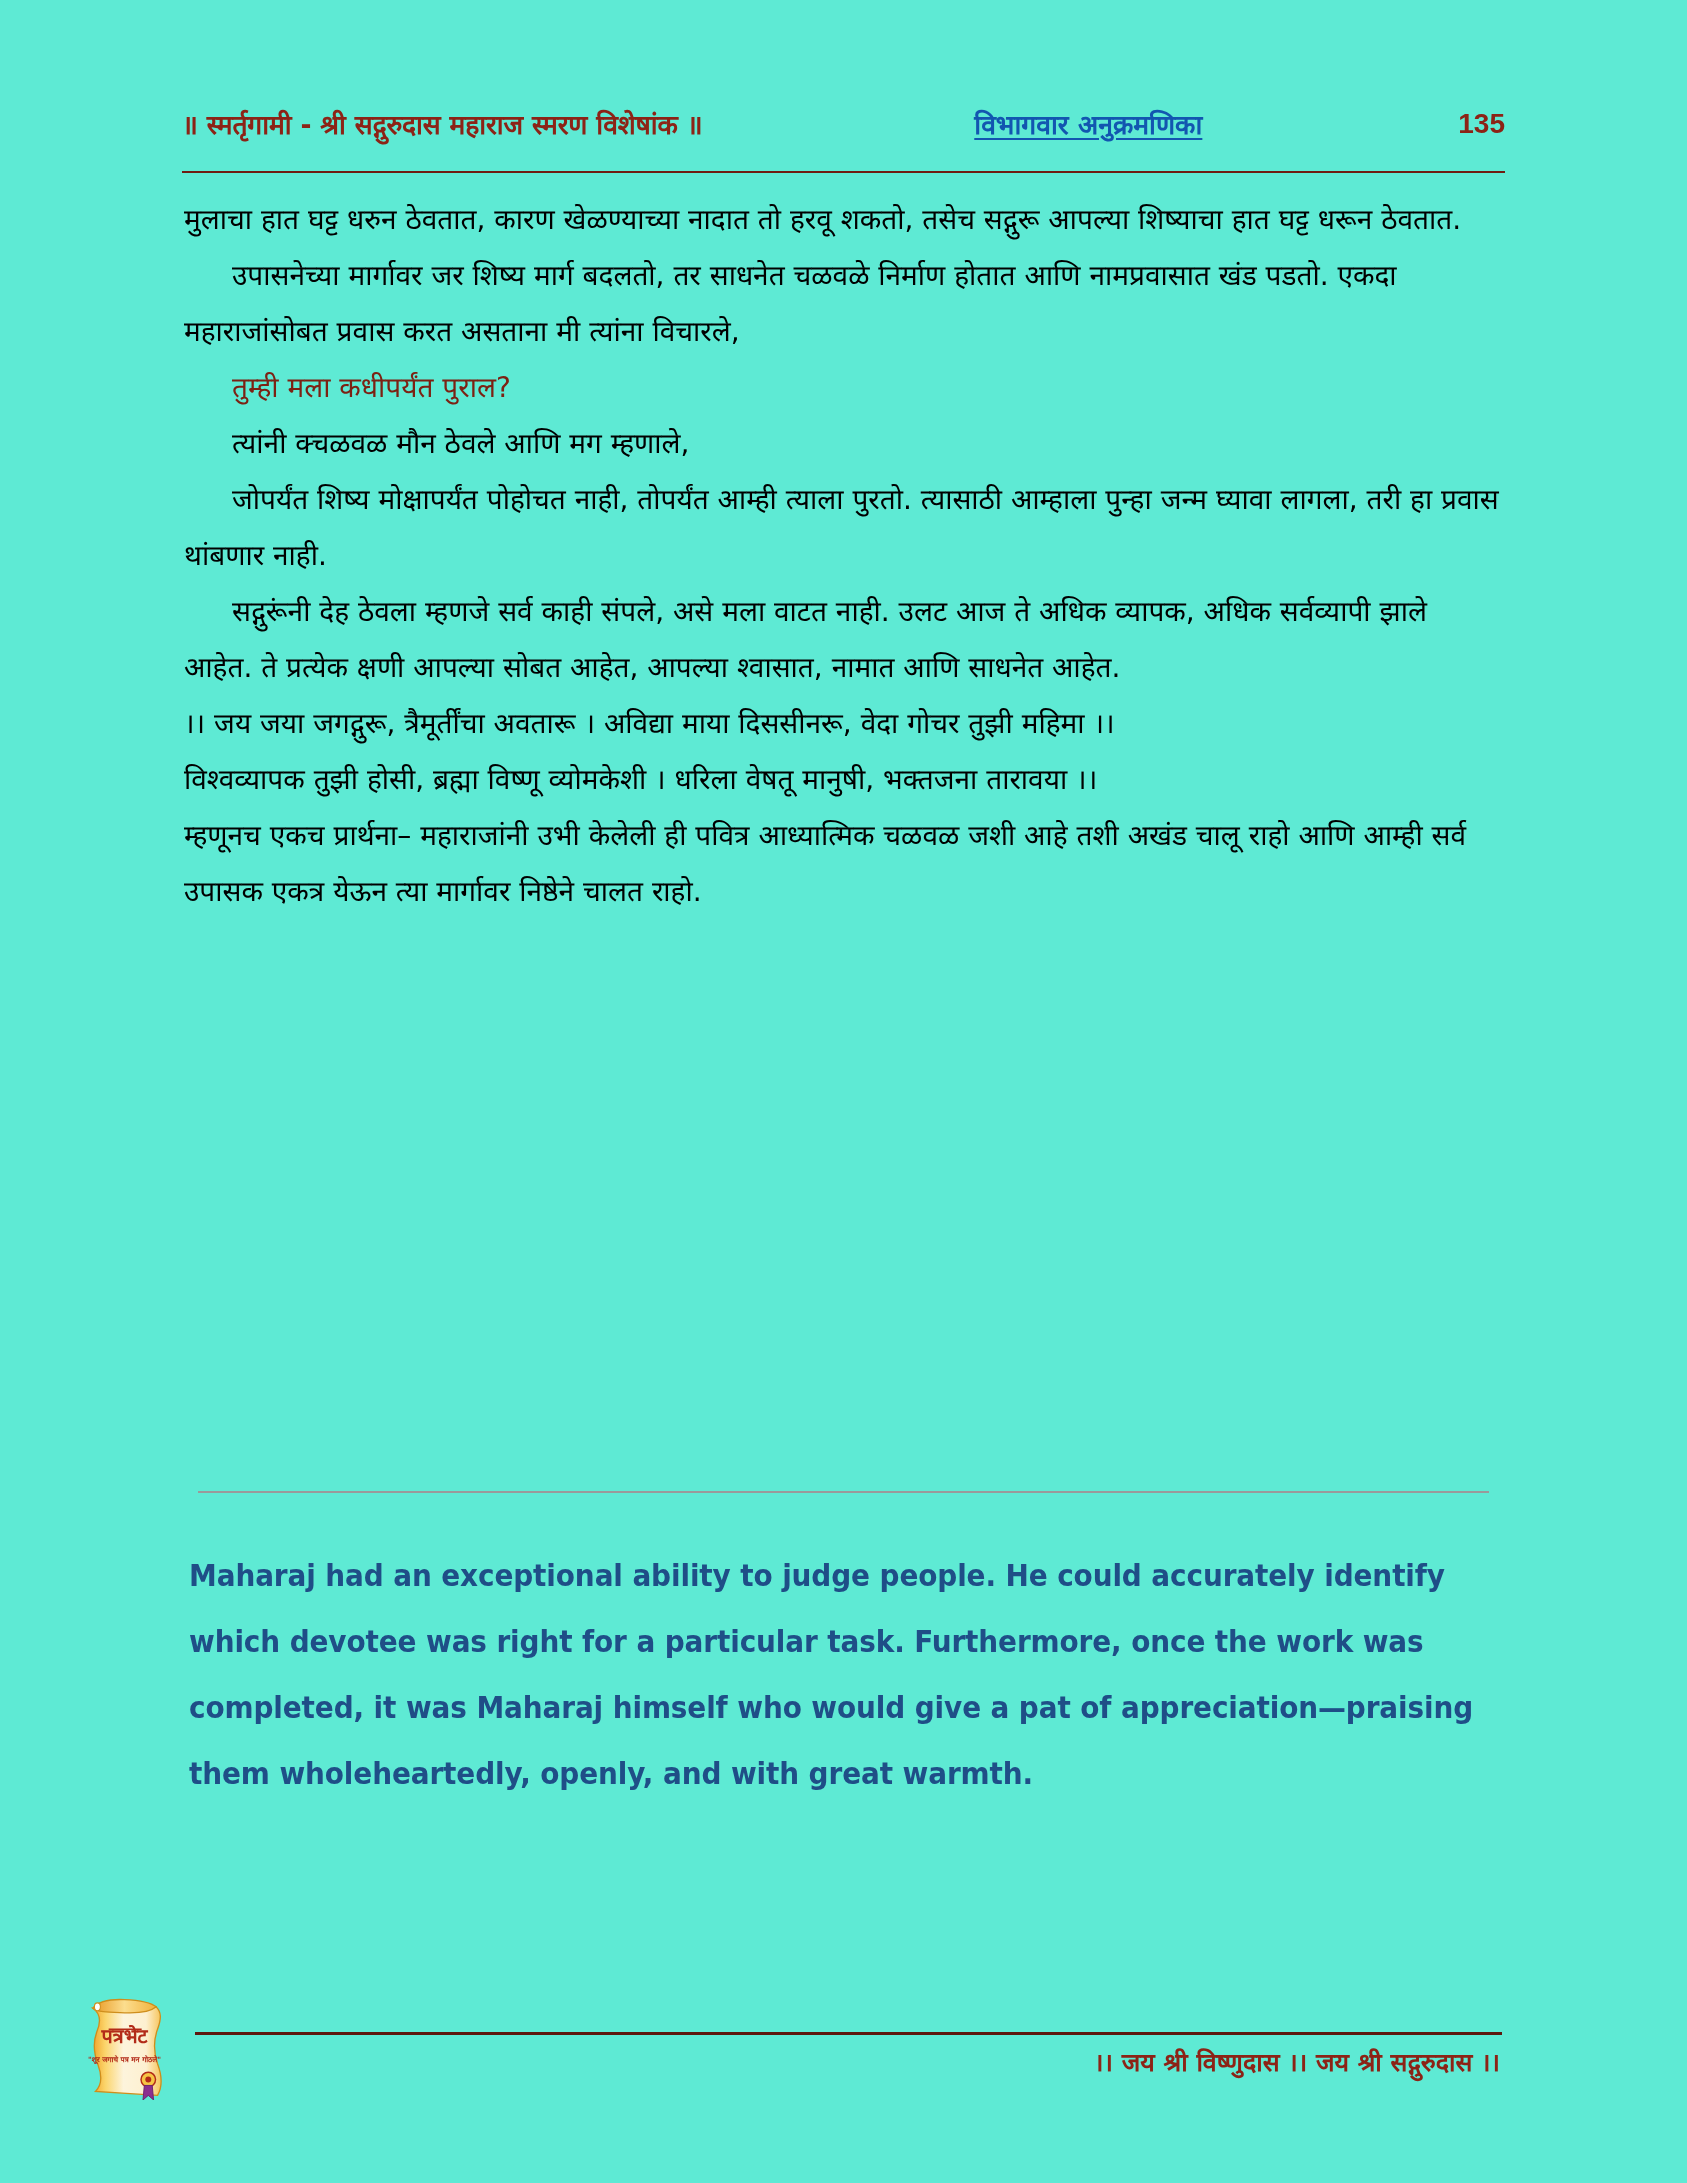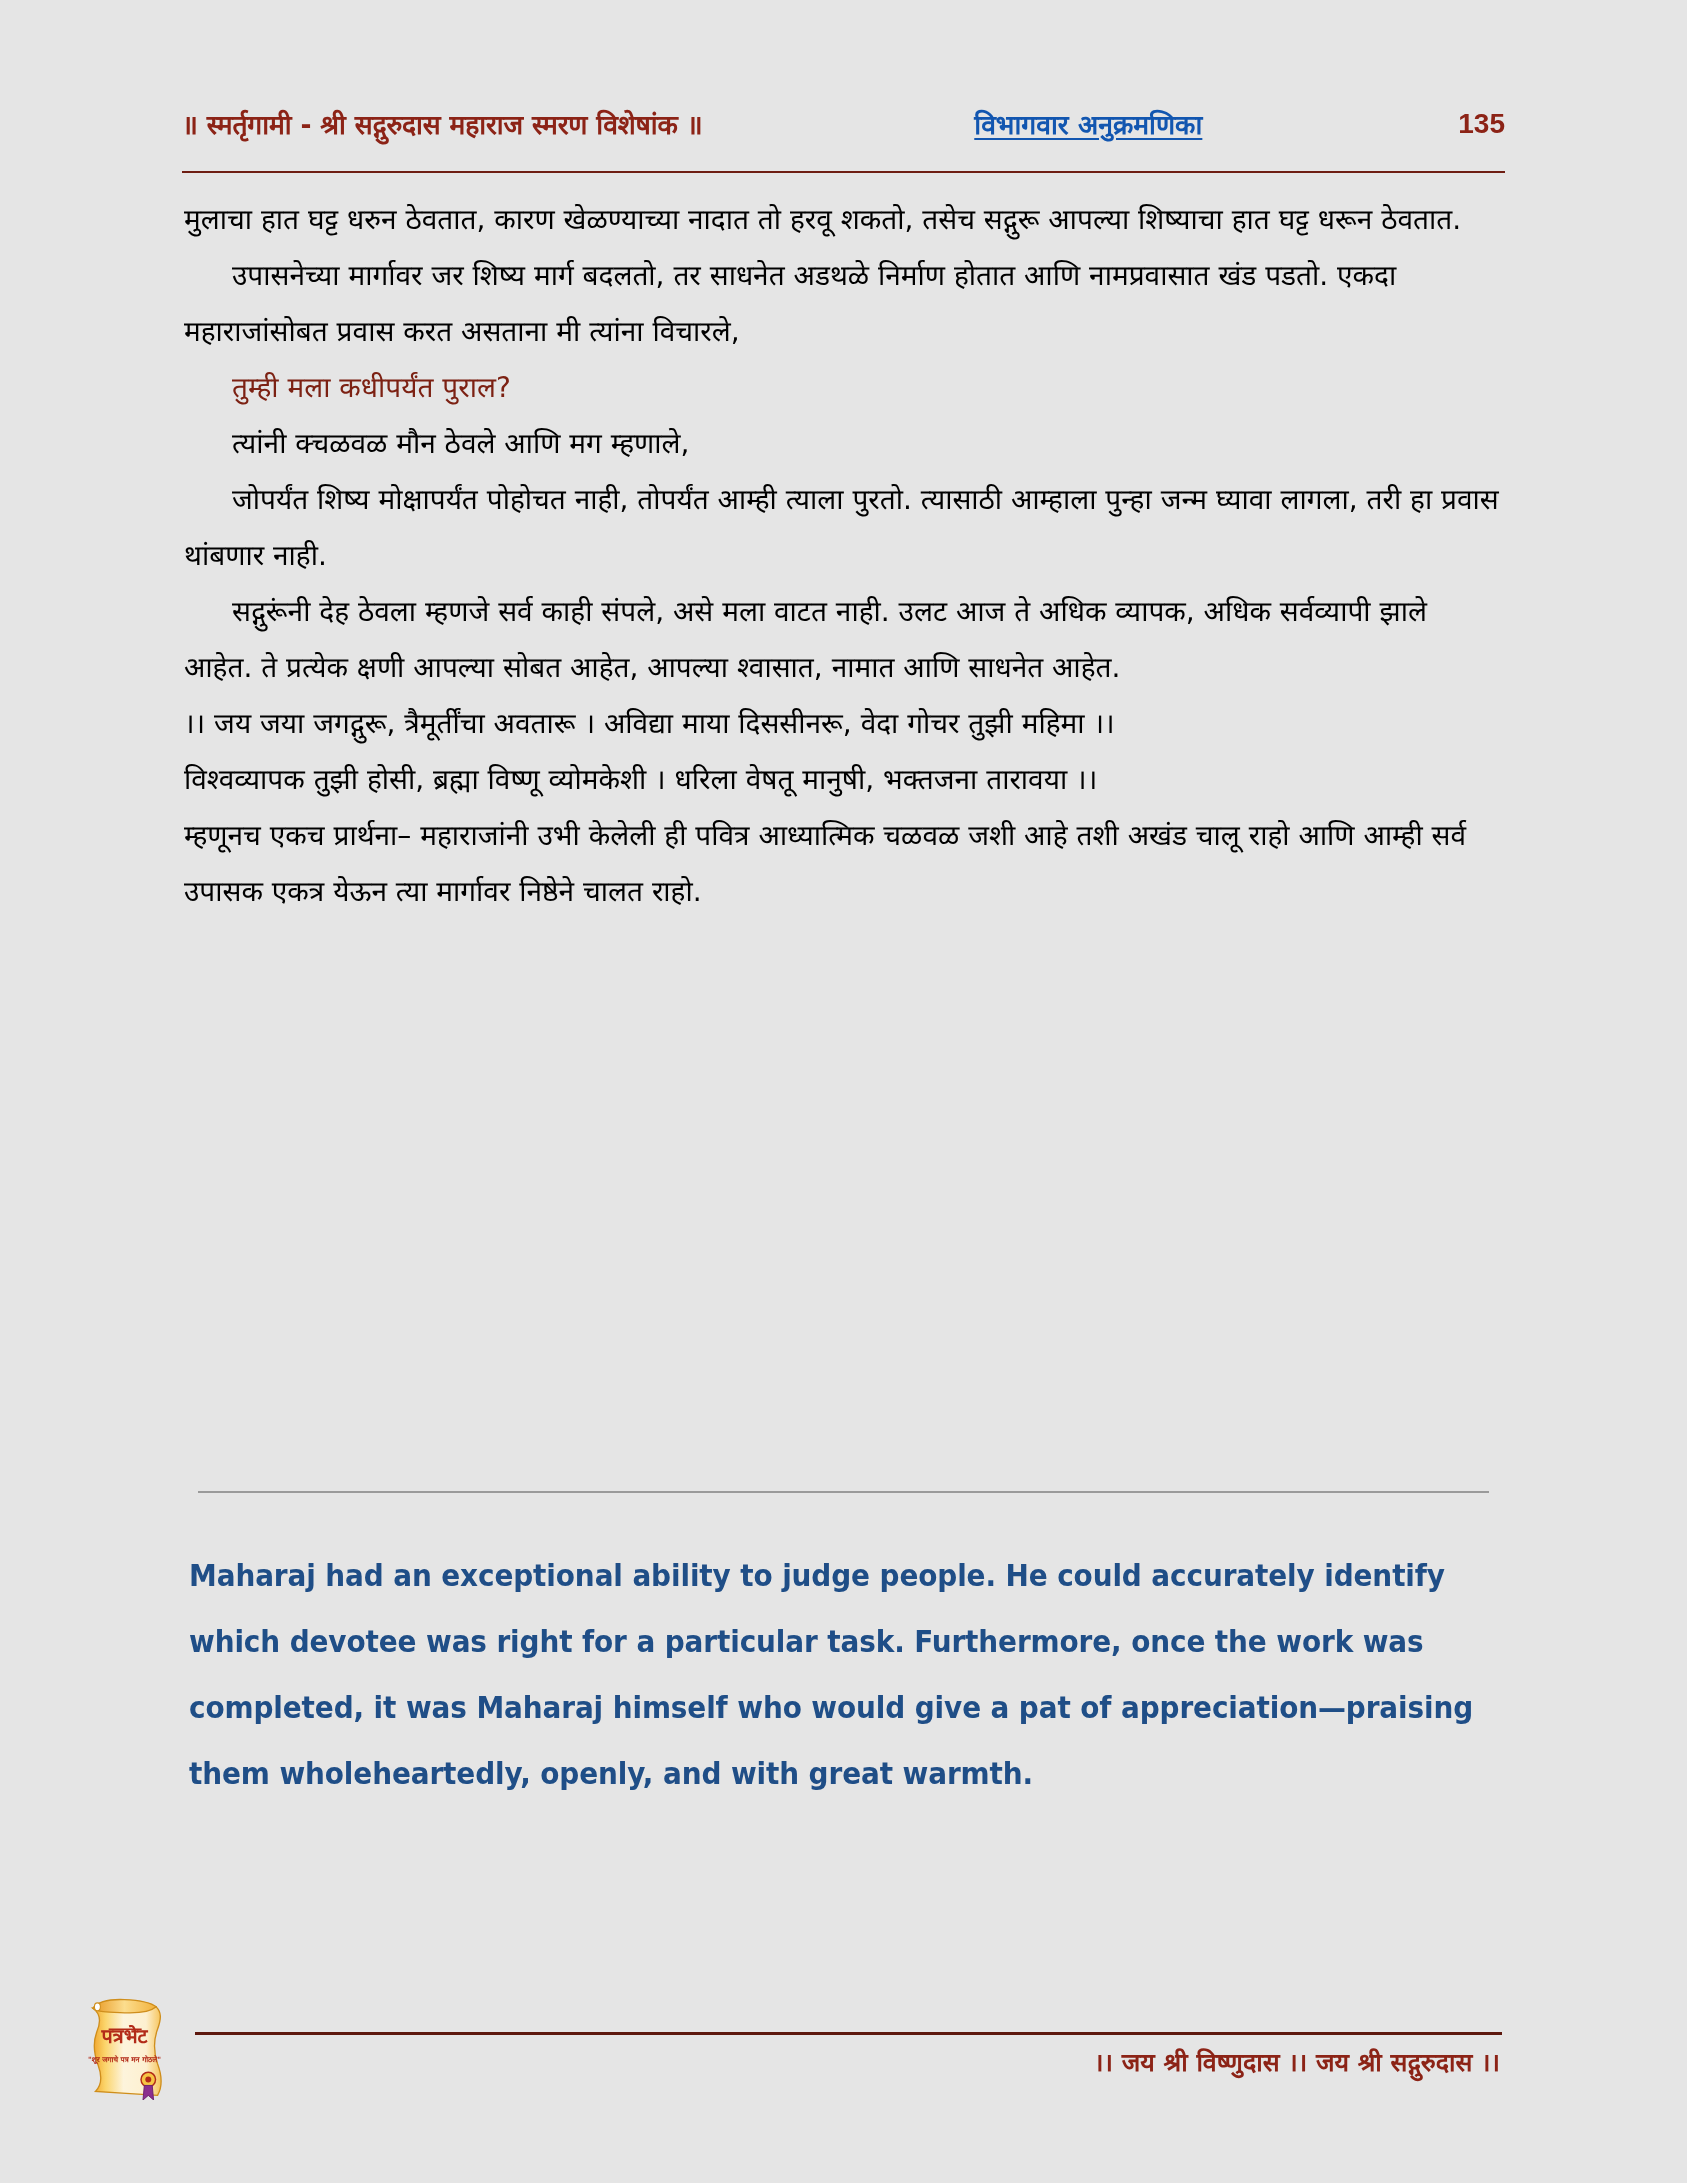--- a/index.html
+++ b/index.html
@@ -12,21 +12,21 @@
     height: 2183px;
     font-family: "Liberation Sans", "DejaVu Sans", sans-serif;
     -webkit-font-smoothing: antialiased;
   }
 
   .page {
     position: relative;
     width: 1687px;
     height: 2183px;
     box-sizing: border-box;
-    background: #e5e5e5;
+    background: #5eead4;
     overflow: hidden;
   }
 
   
   .header {
     position: absolute;
     left: 182px;
     right: 182px;
     top: 93px;
     height: 61px;
@@ -172,21 +172,21 @@
 
   <div class="header">
     <span class="header-title">॥ स्मर्तृगामी - श्री सद्गुरुदास महाराज स्मरण विशेषांक ॥</span>
     <span class="header-link">विभागवार अनुक्रमणिका</span>
     <span class="header-pageno">135</span>
   </div>
   <div class="header-rule"></div>
 
   <div class="body-marathi">
     <p class="para-noindent">मुलाचा हात घट्ट धरुन ठेवतात, कारण खेळण्याच्या नादात तो हरवू शकतो, तसेच सद्गुरू आपल्या शिष्याचा हात घट्ट धरून ठेवतात.</p>
-    <p class="para-indent">उपासनेच्या मार्गावर जर शिष्य मार्ग बदलतो, तर साधनेत अडथळे निर्माण होतात आणि नामप्रवासात खंड पडतो. एकदा महाराजांसोबत प्रवास करत असताना मी त्यांना विचारले,</p>
+    <p class="para-indent">उपासनेच्या मार्गावर जर शिष्य मार्ग बदलतो, तर साधनेत चळवळे निर्माण होतात आणि नामप्रवासात खंड पडतो. एकदा महाराजांसोबत प्रवास करत असताना मी त्यांना विचारले,</p>
     <p class="quote-red">तुम्ही मला कधीपर्यंत पुराल?</p>
     <p class="para-indent">त्यांनी क्चळवळ मौन ठेवले आणि मग म्हणाले,</p>
     <p class="para-indent">जोपर्यंत शिष्य मोक्षापर्यंत पोहोचत नाही, तोपर्यंत आम्ही त्याला पुरतो. त्यासाठी आम्हाला पुन्हा जन्म घ्यावा लागला, तरी हा प्रवास थांबणार नाही.</p>
     <p class="para-indent">सद्गुरूंनी देह ठेवला म्हणजे सर्व काही संपले, असे मला वाटत नाही. उलट आज ते अधिक व्यापक, अधिक सर्वव्यापी झाले आहेत. ते प्रत्येक क्षणी आपल्या सोबत आहेत, आपल्या श्वासात, नामात आणि साधनेत आहेत.</p>
     <p class="para-noindent">।। जय जया जगद्गुरू, त्रैमूर्तींचा अवतारू । अविद्या माया दिससीनरू, वेदा गोचर तुझी महिमा ।।</p>
     <p class="para-noindent">विश्वव्यापक तुझी होसी, ब्रह्मा विष्णू व्योमकेशी । धरिला वेषतू मानुषी, भक्तजना तारावया ।।</p>
     <p class="para-noindent">म्हणूनच एकच प्रार्थना– महाराजांनी उभी केलेली ही पवित्र आध्यात्मिक चळवळ जशी आहे तशी अखंड चालू राहो आणि आम्ही सर्व उपासक एकत्र येऊन त्या मार्गावर निष्ठेने चालत राहो.</p>
   </div>
 
   <div class="mid-divider"></div>

